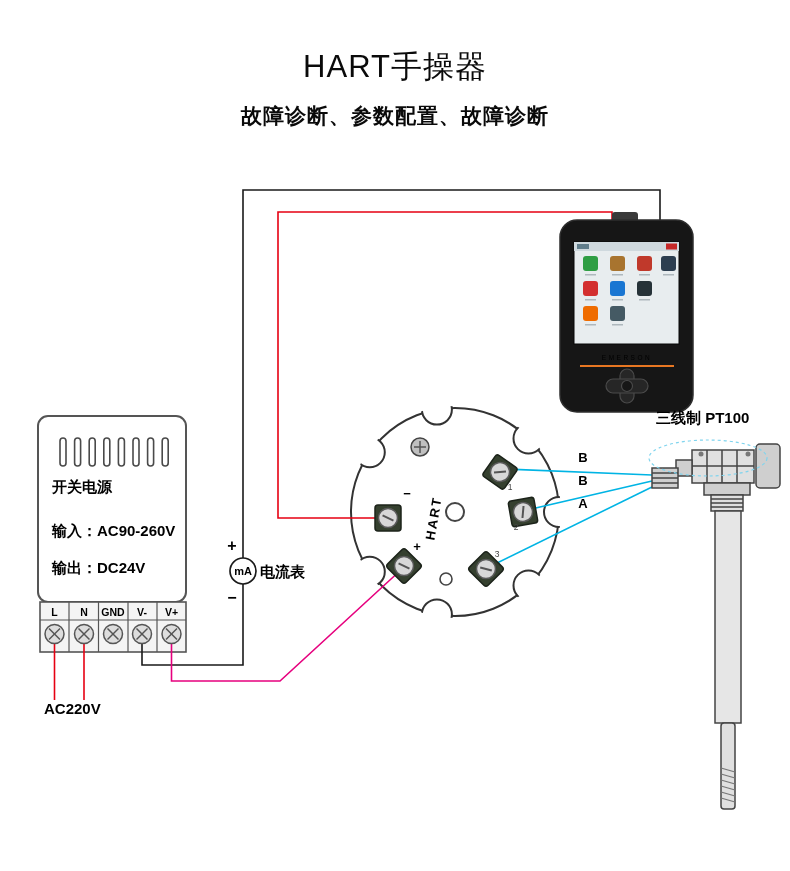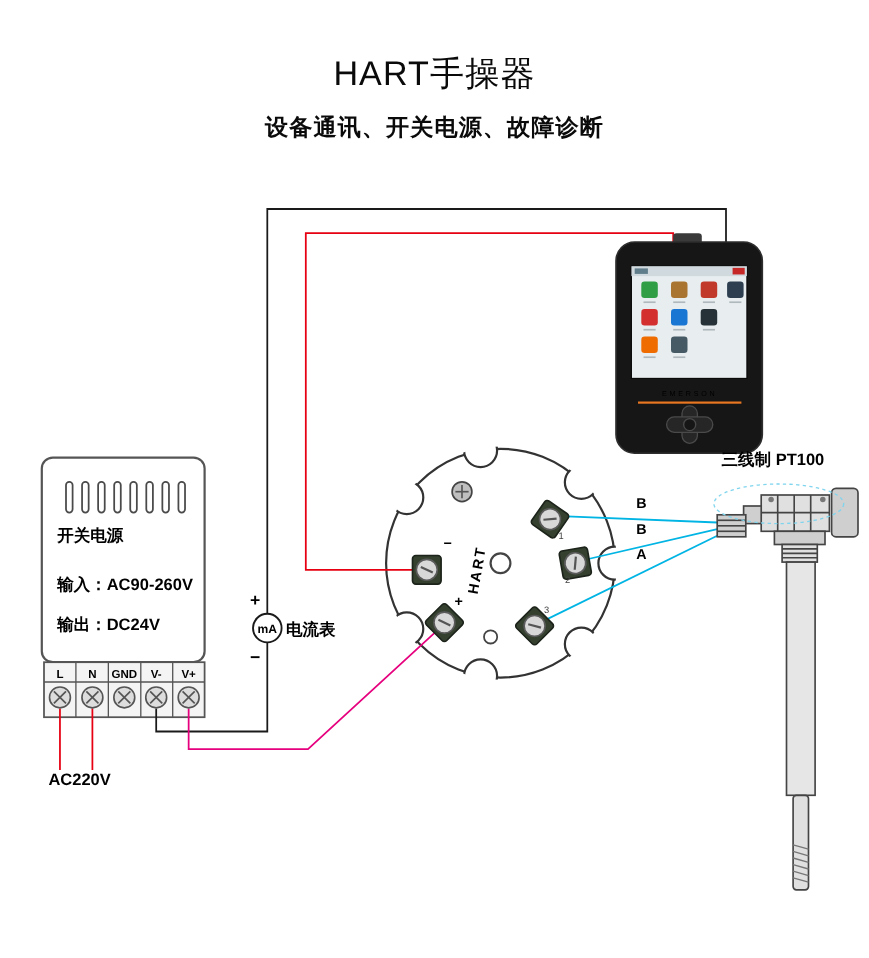--- a/index.html
+++ b/index.html
@@ -26,21 +26,21 @@
   .tscrew{fill:#d8d8d8;stroke:#5a5a5a;stroke-width:1.5;}
   .tslot{stroke:#555;stroke-width:2;}
   .vent{fill:none;stroke:#4a4a4a;stroke-width:1.6;}
   .screwx{stroke:#555;stroke-width:1.5;}
 </style>
 </head>
 <body>
 
 <div class="page">
   <div class="title">HART手操器</div>
-  <div class="subtitle">设备通讯、开关电源、故障诊断</div>
+  <div class="subtitle">故障诊断、参数配置、故障诊断</div>
 
   <svg width="790" height="871" viewBox="0 0 790 871">
     <defs>
       <clipPath id="moduleClip">
           <circle cx="455" cy="492" r="106"></circle>
         </clipPath>
     </defs>
 
     <g>
       <rect x="38" y="396" width="148" height="186" rx="10" class="outline"></rect>

